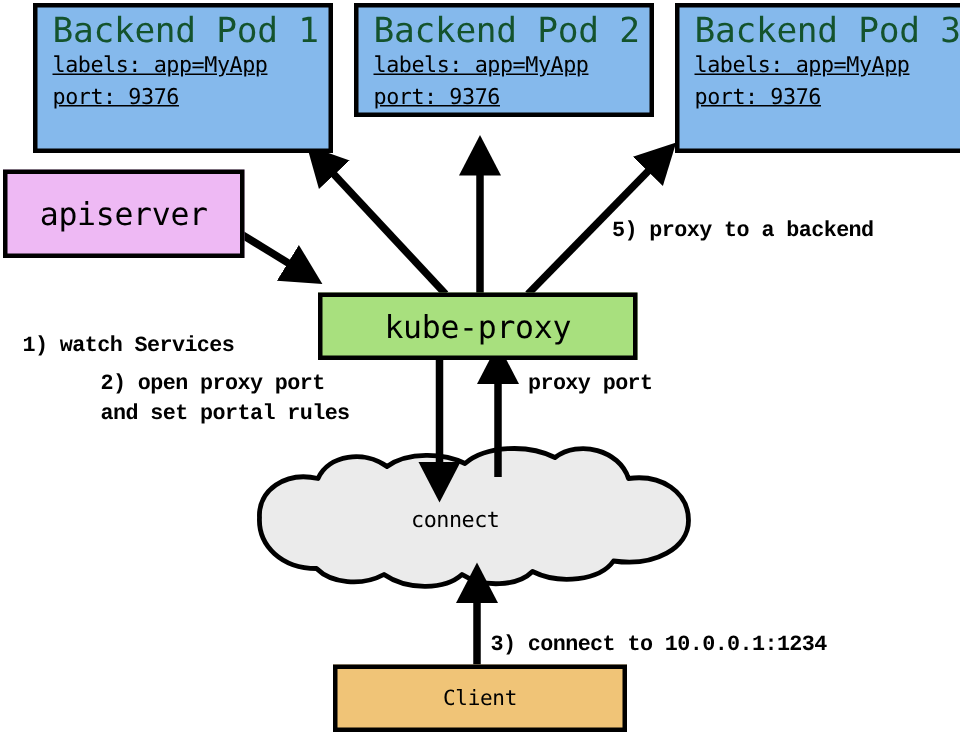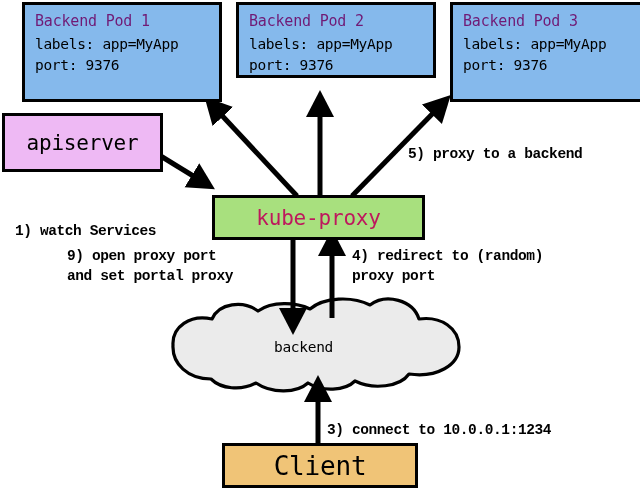--- a/index.html
+++ b/index.html
@@ -34,63 +34,64 @@
     justify-content: center;
     z-index: 3;
   }
   .pod-box {
     background: #85b9ec;
     padding: 3px 10px 5px 10px;
     justify-content: flex-start;
   }
   .pod-title {
     font-family: "DejaVu Sans Mono", monospace;
-    font-size: 15px;
+    font-size: 23px;
     line-height: 26px;
-    color: #701a75;
+    color: #14532d;
     white-space: nowrap;
     letter-spacing: -0.2px;
   }
   .pod-line {
     font-family: "DejaVu Sans Mono", monospace;
     font-size: 14.5px;
     line-height: 21px;
     color: #000000;
     white-space: nowrap;
     letter-spacing: -0.3px;
+    text-decoration: underline;
   }
   .apiserver-box {
     background: #eeb9f4;
     align-items: center;
   }
   .apiserver-label {
     font-family: "DejaVu Sans Mono", monospace;
     font-size: 21px;
     color: #000000;
     white-space: nowrap;
     letter-spacing: -0.2px;
   }
   .kubeproxy-box {
     background: #a8e07e;
     align-items: center;
   }
   .kubeproxy-label {
     font-family: "DejaVu Sans Mono", monospace;
     font-size: 21px;
-    color: #be185d;
+    color: #000000;
     white-space: nowrap;
     letter-spacing: -0.2px;
   }
   .client-box {
     background: #f0c477;
     align-items: center;
   }
   .client-label {
     font-family: "DejaVu Sans Mono", monospace;
-    font-size: 26px;
+    font-size: 14px;
     color: #000000;
     white-space: nowrap;
     letter-spacing: -0.2px;
   }
   .cloud-label {
     position: absolute;
     font-family: "DejaVu Sans Mono", monospace;
     font-size: 14.5px;
     color: #000000;
     white-space: nowrap;
@@ -169,41 +170,40 @@
   </div>
 
   <div class="node-box apiserver-box" style="left:2px; top:113px; width:161px; height:59px;">
     <div class="apiserver-label">apiserver</div>
   </div>
 
   <div class="node-box kubeproxy-box" style="left:212px; top:195px; width:213px; height:45px;">
     <div class="kubeproxy-label">kube-proxy</div>
   </div>
 
-  <div class="cloud-label" style="left:274px; top:339px;">backend</div>
+  <div class="cloud-label" style="left:274px; top:339px;">connect</div>
 
   <div class="node-box client-box" style="left:222px; top:443px; width:196px; height:45px;">
     <div class="client-label">Client</div>
   </div>
 
   <div class="step-label" style="left:15px; top:177px;margin-top:44px;">
     <div>1) watch Services</div>
   </div>
 
   <div class="step-label" style="left:67px; top:246px;">
-    <div>9) open proxy port</div>
-    <div>and set portal proxy</div>
+    <div>2) open proxy port</div>
+    <div>and set portal rules</div>
   </div>
 
   <div class="step-label" style="left:327px; top:420px;">
     <div>3) connect to 10.0.0.1:1234</div>
   </div>
 
   <div class="step-label" style="left:352px; top:246px;">
-    <div>4) redirect to (random)</div>
     <div>proxy port</div>
   </div>
 
   <div class="step-label" style="left:408px; top:144px;">
     <div>5) proxy to a backend</div>
   </div>
 
 </div>
 
 </body></html>

